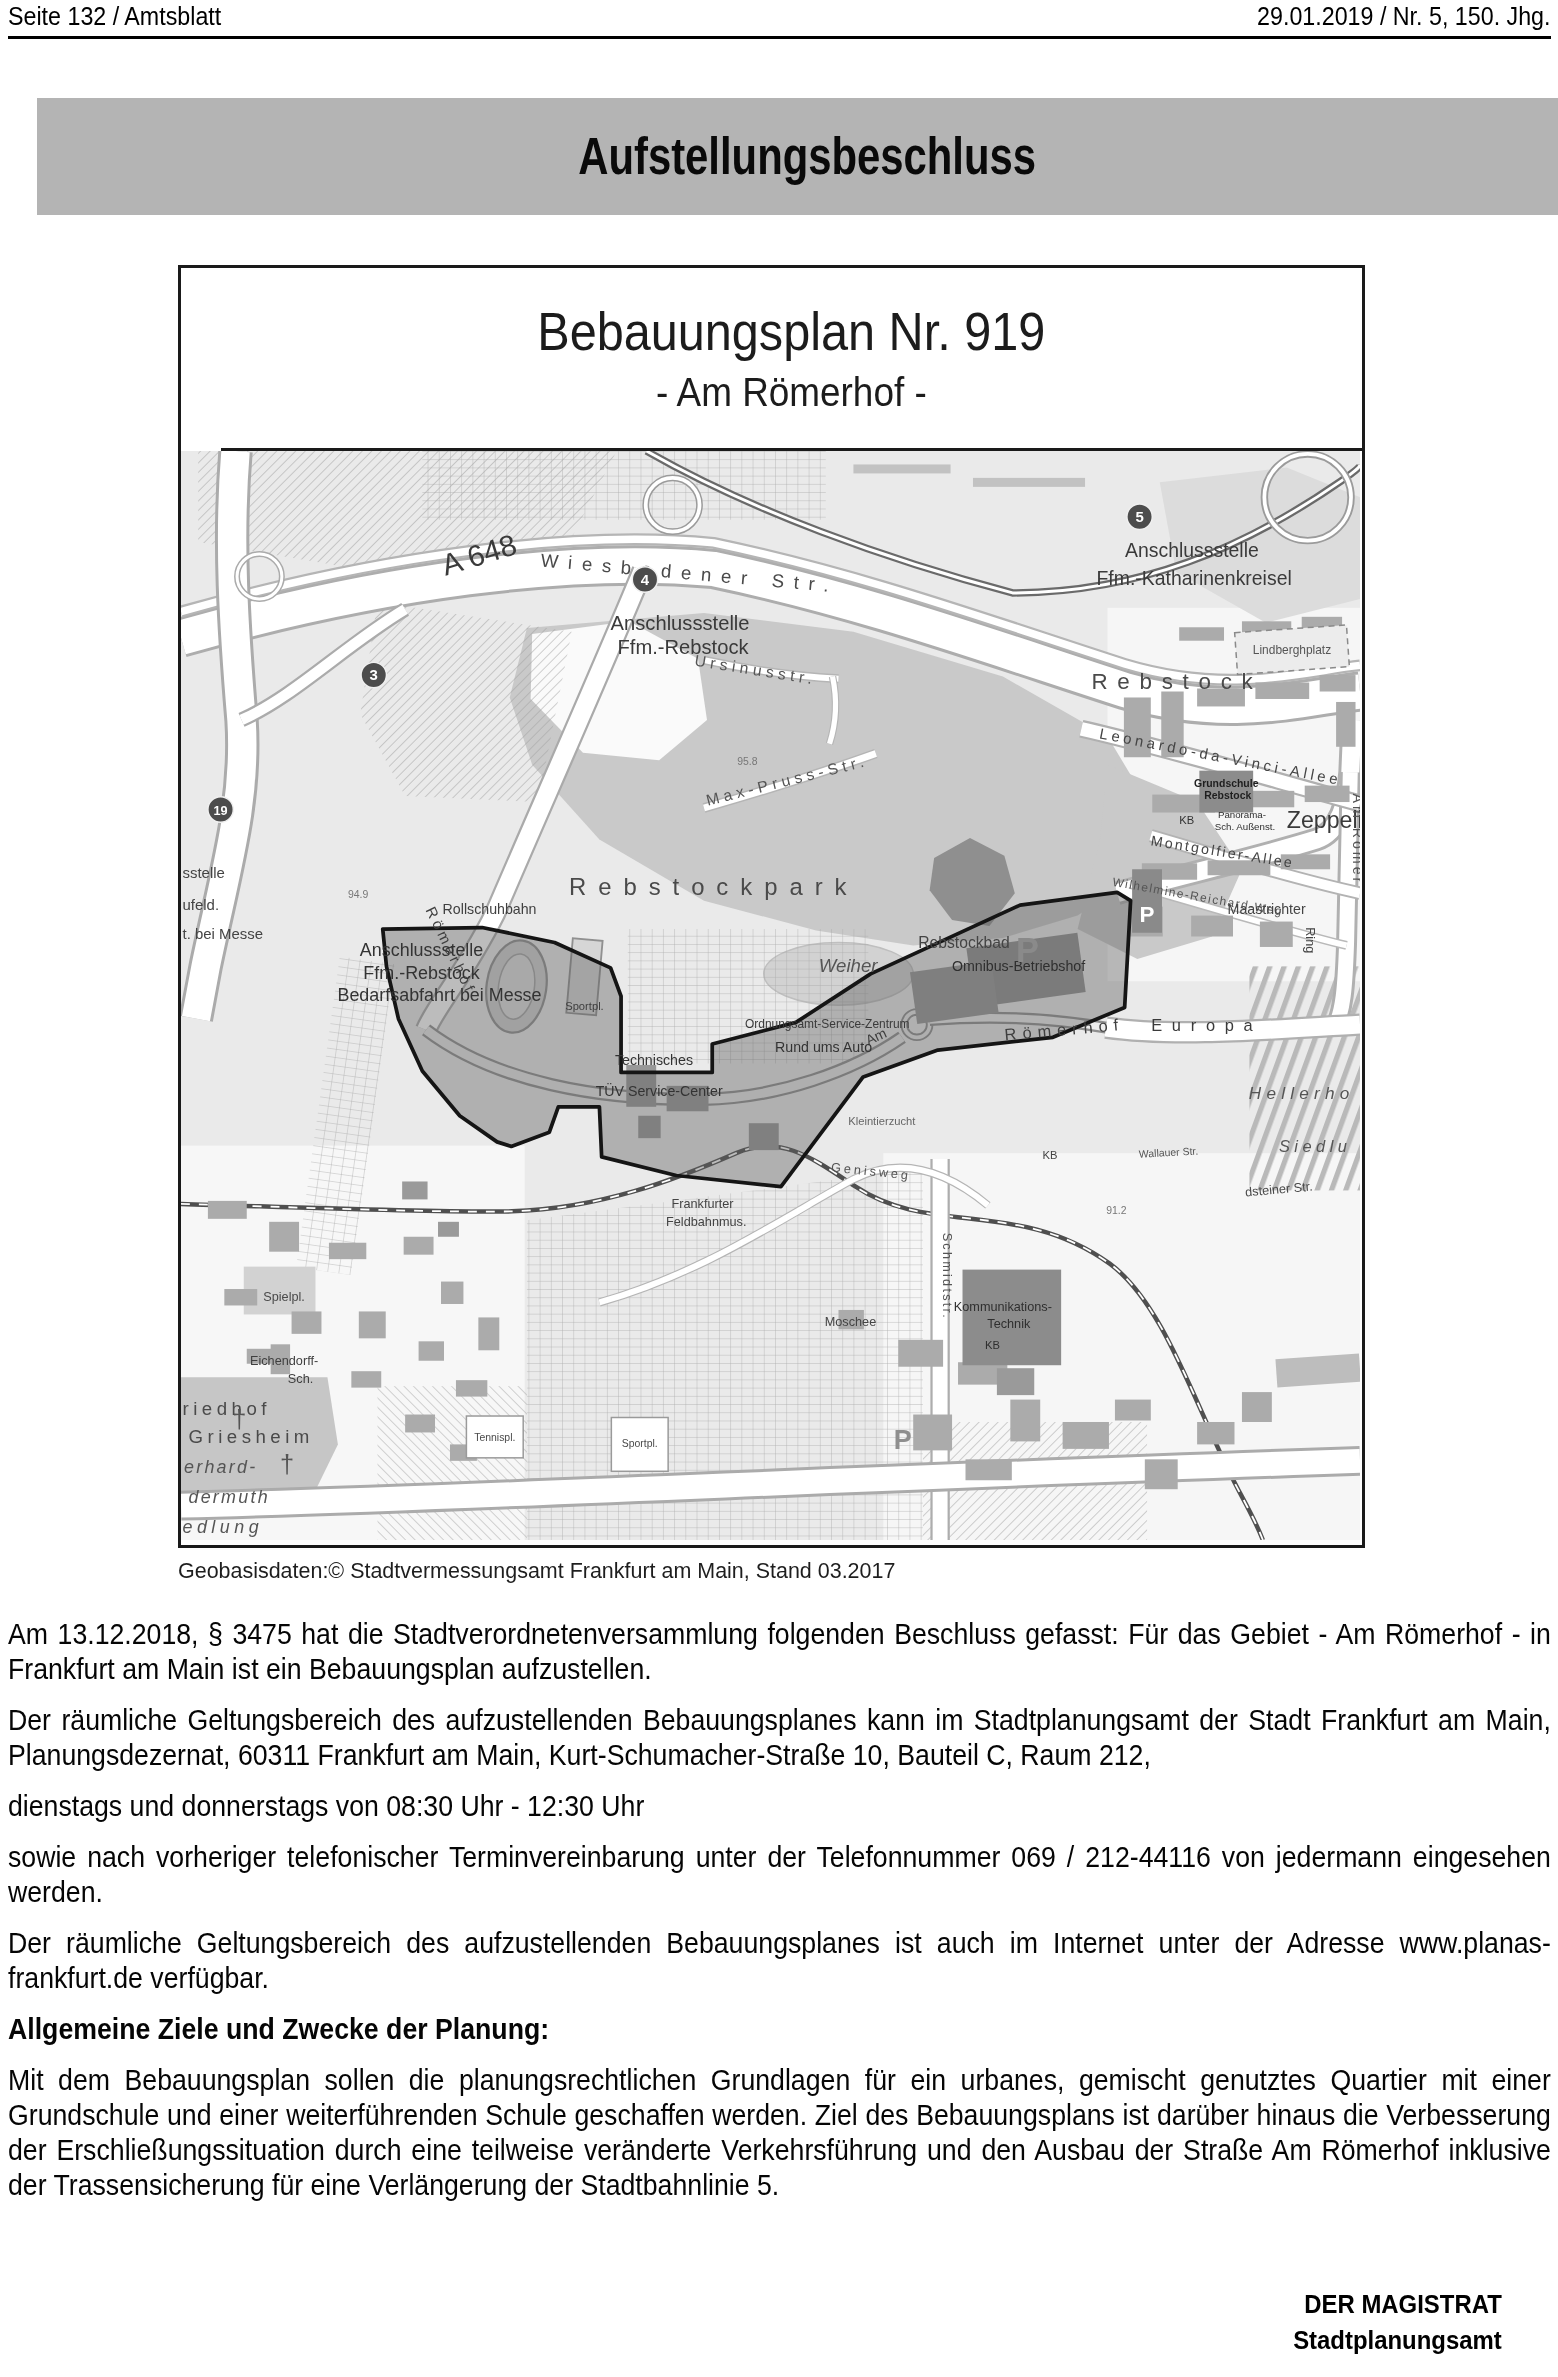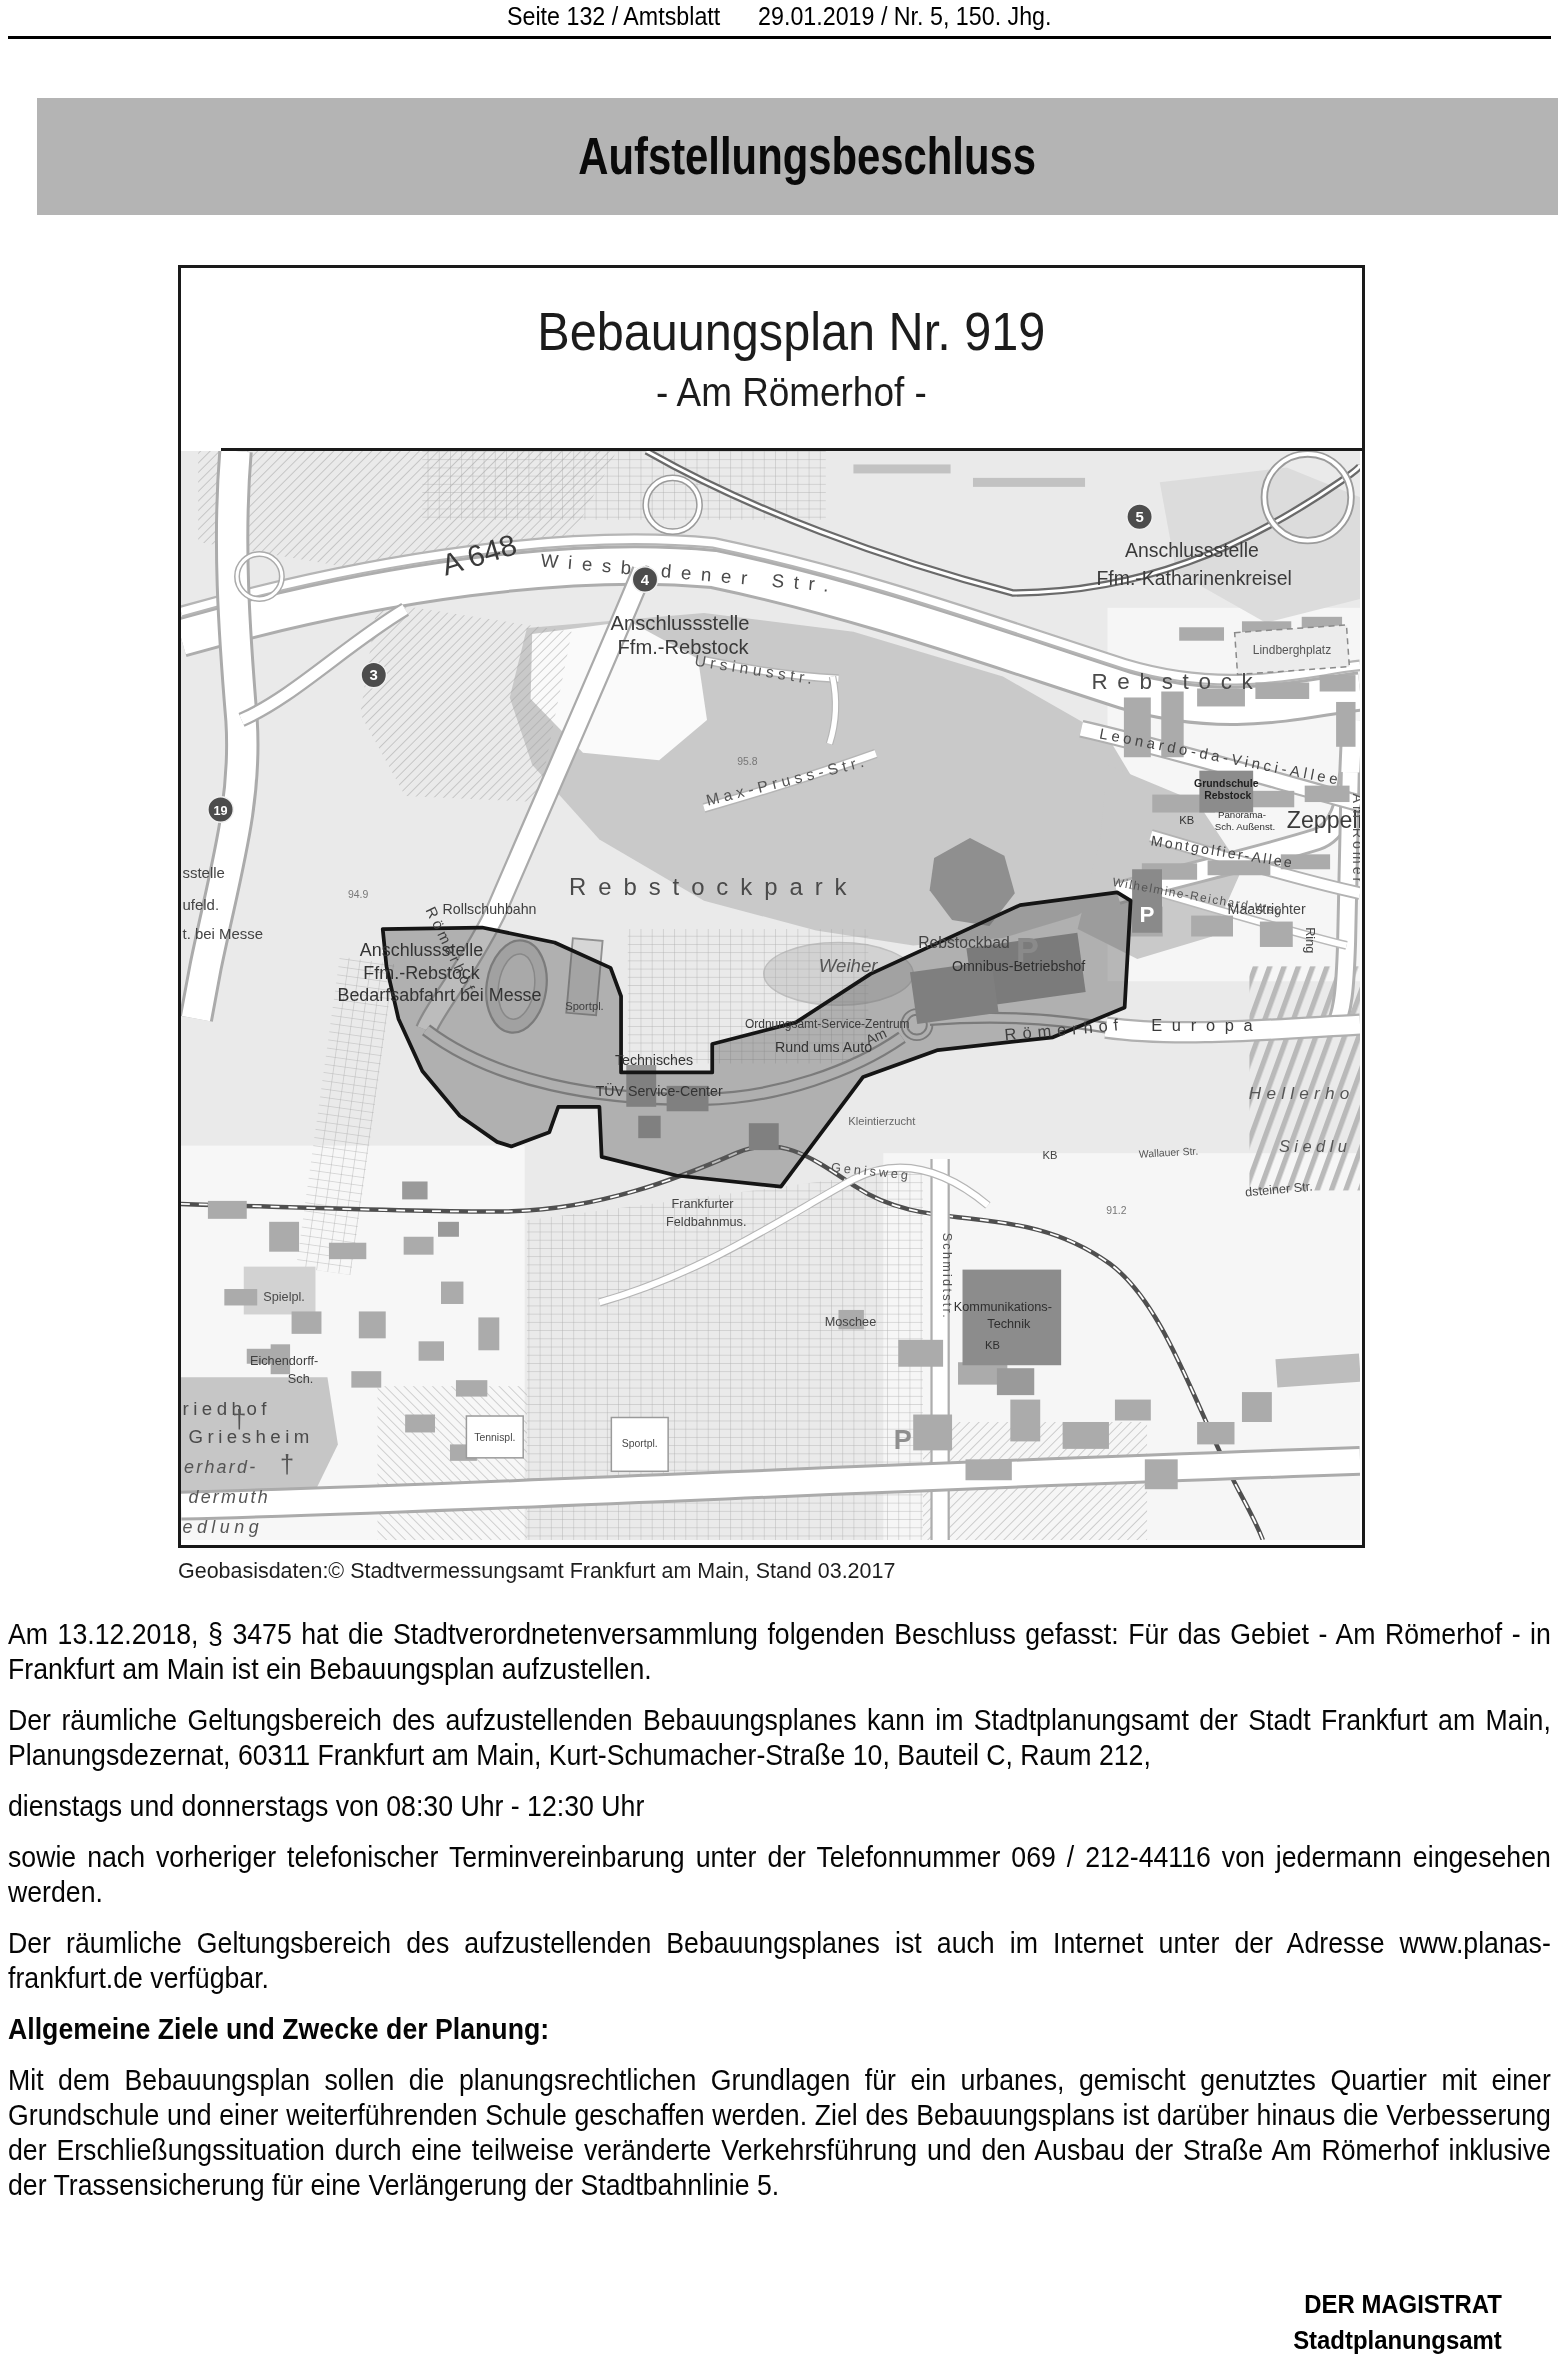--- a/index.html
+++ b/index.html
@@ -1,20 +1,20 @@
 <!DOCTYPE html>
 <html style="font-size:12px"><head>
 <meta charset="utf-8">
 <style>
   html,body{margin:0;padding:0;background:#fff;}
   .page{position:relative;width:1558px;height:2377px;background:#ffffff;overflow:hidden;
         font-family:"Liberation Sans",sans-serif;color:#000;}
   
   .header{position:absolute;left:7.5px;right:7.5px;top:3px;height:33px;
-          border-bottom:3px solid #000;display:flex;justify-content:center;align-items:flex-start;}
+          border-bottom:3px solid #000;display:flex;justify-content:space-between;align-items:flex-start;}
   .header .h-left,.header .h-right{font-size:25px;line-height:27px;white-space:nowrap;}
   .header .h-left{transform:scaleX(.93);transform-origin:0 50%;}
   .header .h-right{transform:scaleX(.93);transform-origin:100% 50%;}
   
   .banner{position:absolute;left:9px;width:1540px;top:98px;height:117px;background:#b4b4b4;
           display:flex;align-items:center;justify-content:center;margin-left:28px;}
   .banner .banner-title{font-size:51px;font-weight:bold;letter-spacing:0;color:#0a0a0a;
           transform:scaleX(.82);transform-origin:50% 50%;white-space:nowrap;}
   
   .figure{position:absolute;left:178px;top:265px;width:1187px;height:1283px;

